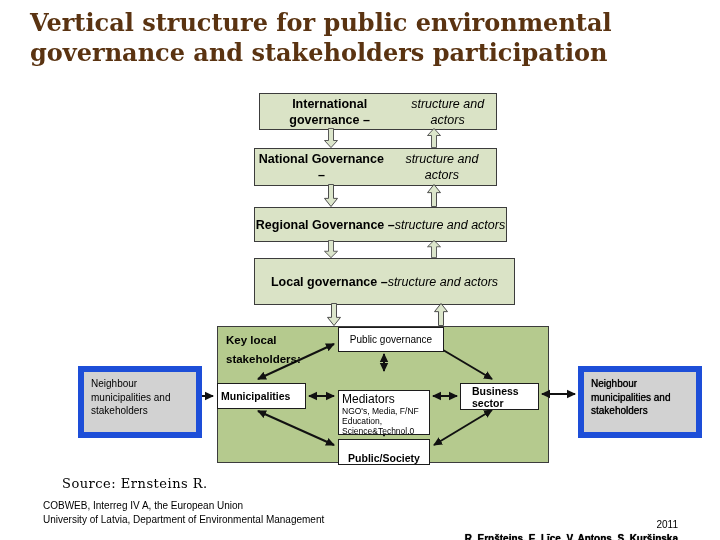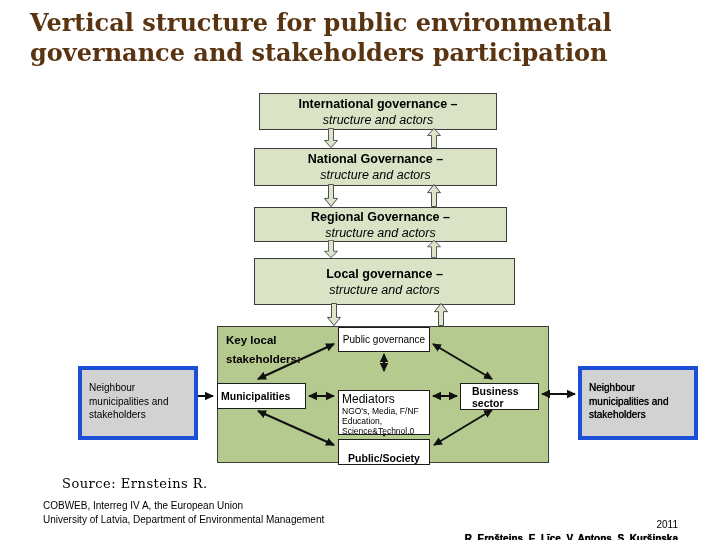--- a/index.html
+++ b/index.html
@@ -6,56 +6,56 @@
   body{font-family:"Liberation Sans", sans-serif; background:#ffffff;}
   #slide{position:relative;width:720px;height:540px;background:#ffffff;overflow:hidden;}
 
   
   .title{position:absolute;left:30px;top:8px;width:670px;
          font-family:"DejaVu Serif", serif;font-weight:bold;
          font-size:24px;line-height:30px;color:#5a3311;letter-spacing:0px;}
 
   
   .level{position:absolute;background:#dae3c6;border:1px solid #3c3c3c;
-         display:flex;flex-direction:column;justify-content:center;align-items:center;
+         display:flex;flex-direction:row;justify-content:center;align-items:center;
          font-size:12.5px;line-height:16px;color:#000;text-align:center;}
   .level .lname{font-weight:bold;}
   .level .lsub{font-style:italic;}
   #level-0{left:259px;top:93px;width:236px;height:35px;}
   #level-1{left:254px;top:148px;width:241px;height:36px;}
   #level-2{left:254px;top:207px;width:251px;height:33px;text-align:right;}
   #level-3{left:254px;top:258px;width:259px;height:45px;align-items:center;}
 
   
   .blockarrow{position:absolute;width:14px;}
 
   
   .panel{position:absolute;left:217px;top:326px;width:330px;height:135px;
          background:#b5ca8e;border:1px solid #3c3c3c;z-index:1;}
   .panel-label{position:absolute;left:226px;top:331px;z-index:3;
                font-weight:bold;font-size:11.5px;line-height:19px;color:#000;}
 
   
   .node{position:absolute;background:#ffffff;border:1px solid #1c1c1c;
         color:#000;z-index:3;box-sizing:border-box;}
-  #node-pg{left:338px;top:327px;width:92px;height:25px;font-size:10px;
+  #node-pg{left:338px;top:327px;width:106px;height:25px;font-size:10px;
            display:flex;align-items:center;justify-content:center;}
   #node-muni{left:217px;top:383px;width:89px;height:26px;font-size:10.5px;font-weight:bold;
              display:flex;align-items:center;padding-left:3px;}
   #node-med{left:338px;top:374px;width:92px;height:45px;padding:2px 3px;margin-top:16px;}
   #node-med .med-title{font-size:12px;line-height:13px;}
   #node-med .med-line{font-size:8.5px;line-height:10px;}
   #node-bus{left:460px;top:383px;width:79px;height:27px;font-size:10.5px;font-weight:bold;
             line-height:12px;display:flex;flex-direction:column;justify-content:center;padding-left:11px;}
   #node-ps{left:338px;top:439px;width:92px;height:26px;font-size:10.5px;font-weight:bold;
            display:flex;align-items:flex-end;justify-content:center;}
 
   
-  .gray-box{position:absolute;width:105px;height:55px;background:#d2d2d2;border:4px solid #1d4ed8;
-            font-size:10px;line-height:13.5px;color:#000;padding:11px 0 0 7px;box-sizing:content-box;z-index:3;}
+  .gray-box{position:absolute;width:105px;height:55px;background:#d2d2d2;border:6px solid #1d4ed8;
+            font-size:10px;line-height:13.5px;color:#000;padding:5px 0 0 7px;box-sizing:content-box;z-index:3;}
   #gray-left{left:78px;top:366px;}
   #gray-right{left:578px;top:366px;text-shadow:0 0 0.7px #000;}
 
   
   #connectors{position:absolute;left:0;top:0;z-index:2;pointer-events:none;}
 
   
   .source{position:absolute;left:62px;top:476px;font-family:"DejaVu Serif", serif;
           font-size:13px;letter-spacing:0.5px;color:#000;}
   .footer-left{position:absolute;left:43px;top:499px;font-size:10px;line-height:13.5px;color:#000;}

